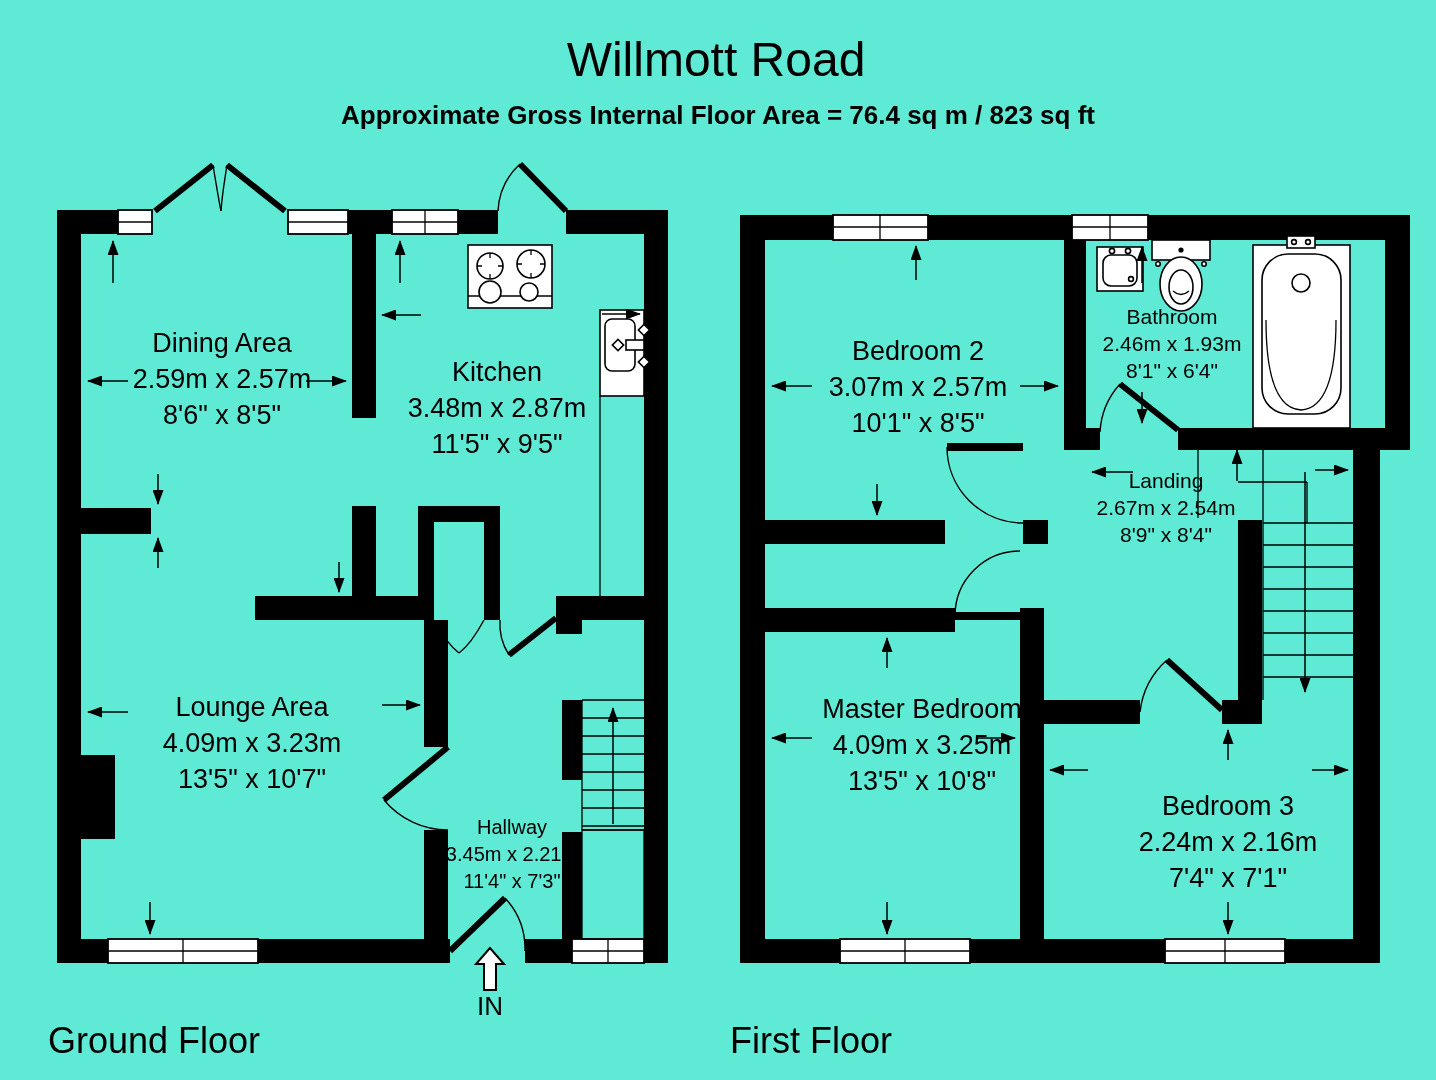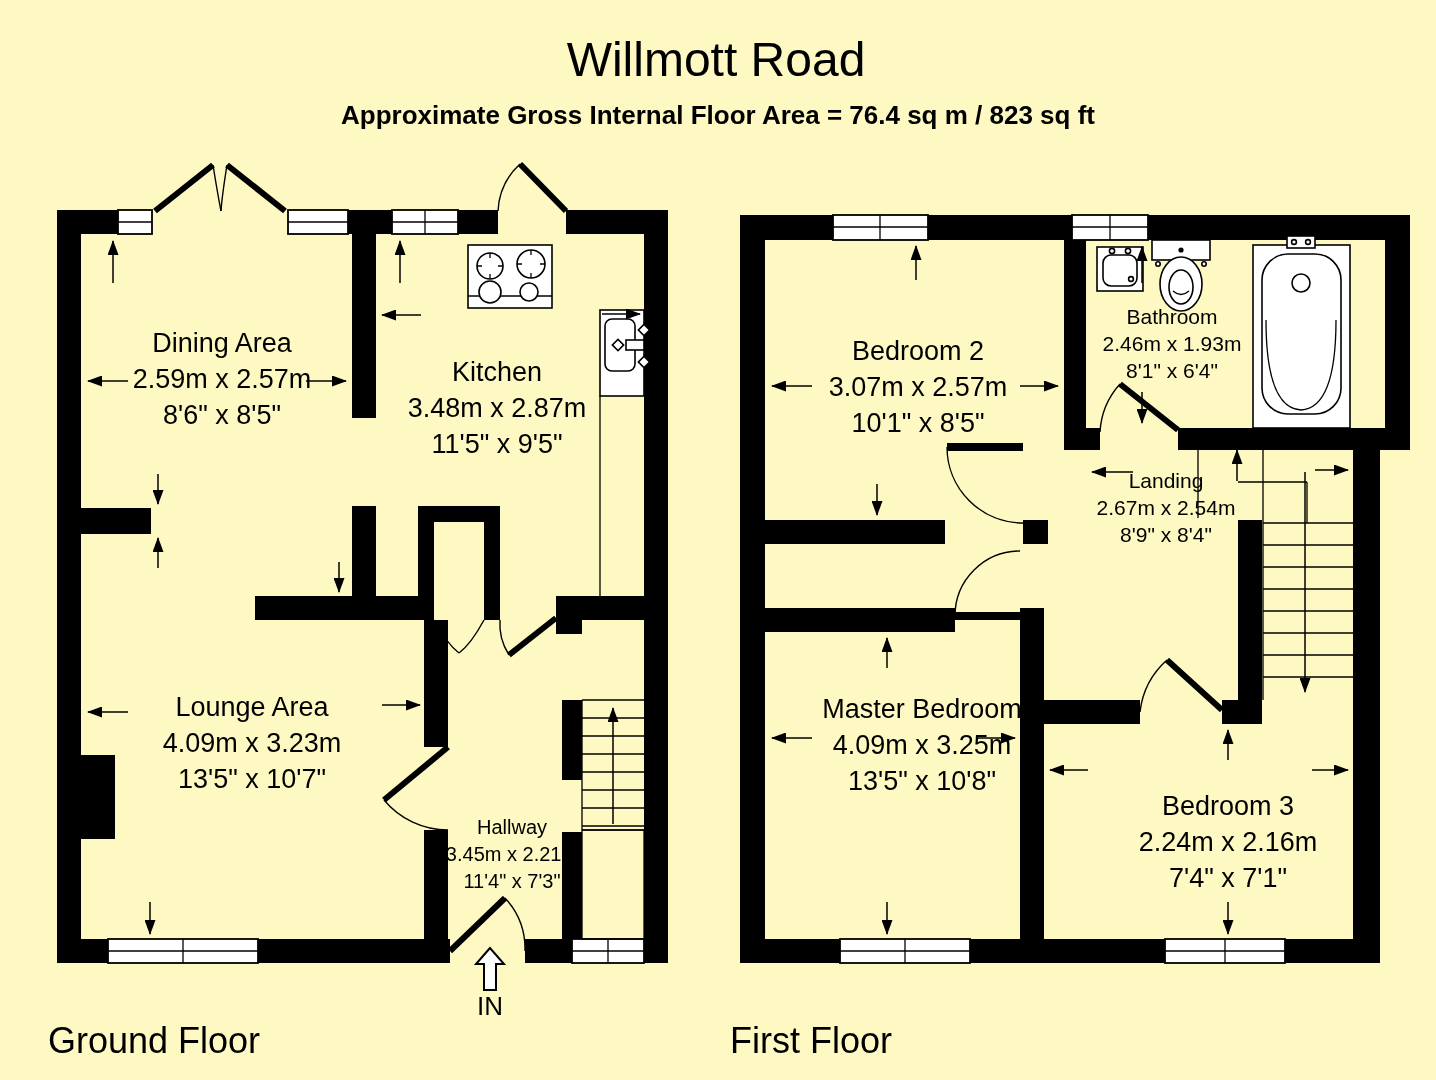--- a/index.html
+++ b/index.html
@@ -1,16 +1,16 @@
 <!DOCTYPE html>
 <html><head>
 <meta charset="utf-8">
 <style>
   html,body{margin:0;padding:0;background:#ffffff;}
-  .page{position:relative;width:1436px;height:1080px;background:#fef9c3;overflow:hidden;}
+  .page{position:relative;width:1436px;height:1080px;background:#5eead4;overflow:hidden;}
   svg{display:block;}
   svg text{font-family:"Liberation Sans","DejaVu Sans",sans-serif;fill:#000;}
   .title-text{font-size:48px;font-weight:400;}
   .subtitle-text{font-size:26px;font-weight:700;}
   .floor-text{font-size:36px;font-weight:400;}
   .room-l{font-size:27px;}
   .room-s{font-size:21px;}
   .hall-s{font-size:20px;}
   .in-text{font-size:26px;}
   .wall{fill:#000;stroke:none;}

